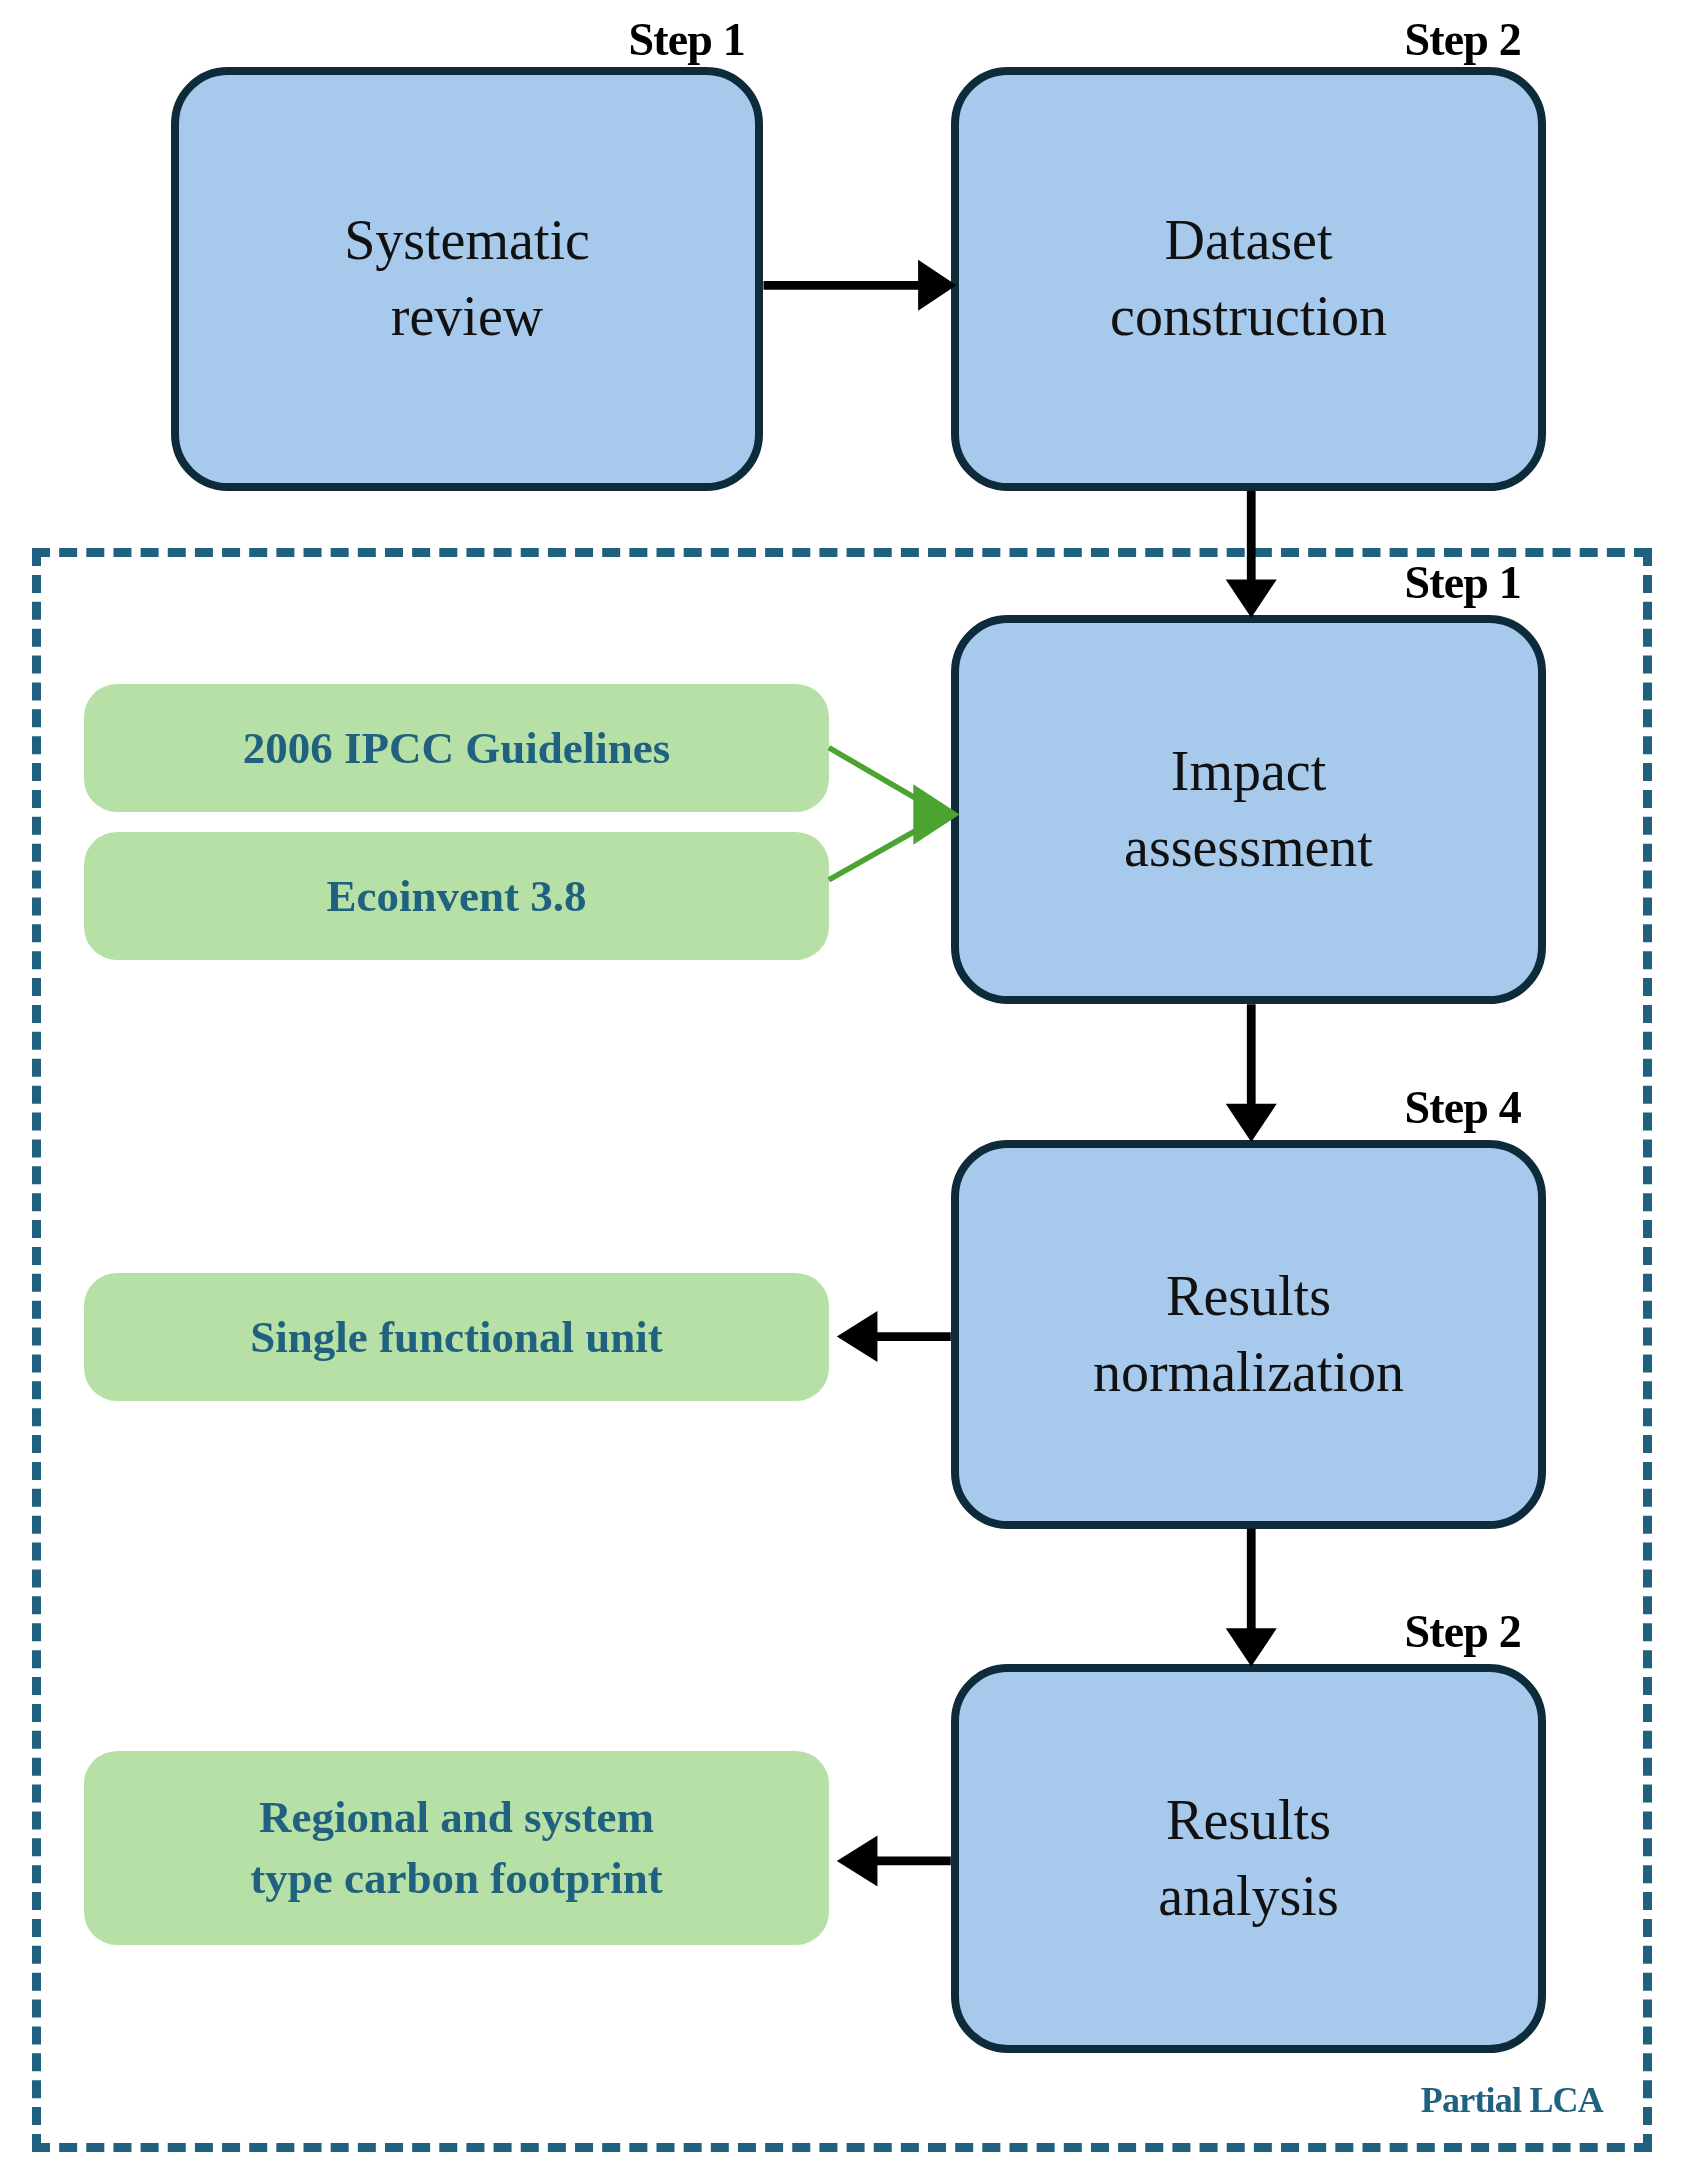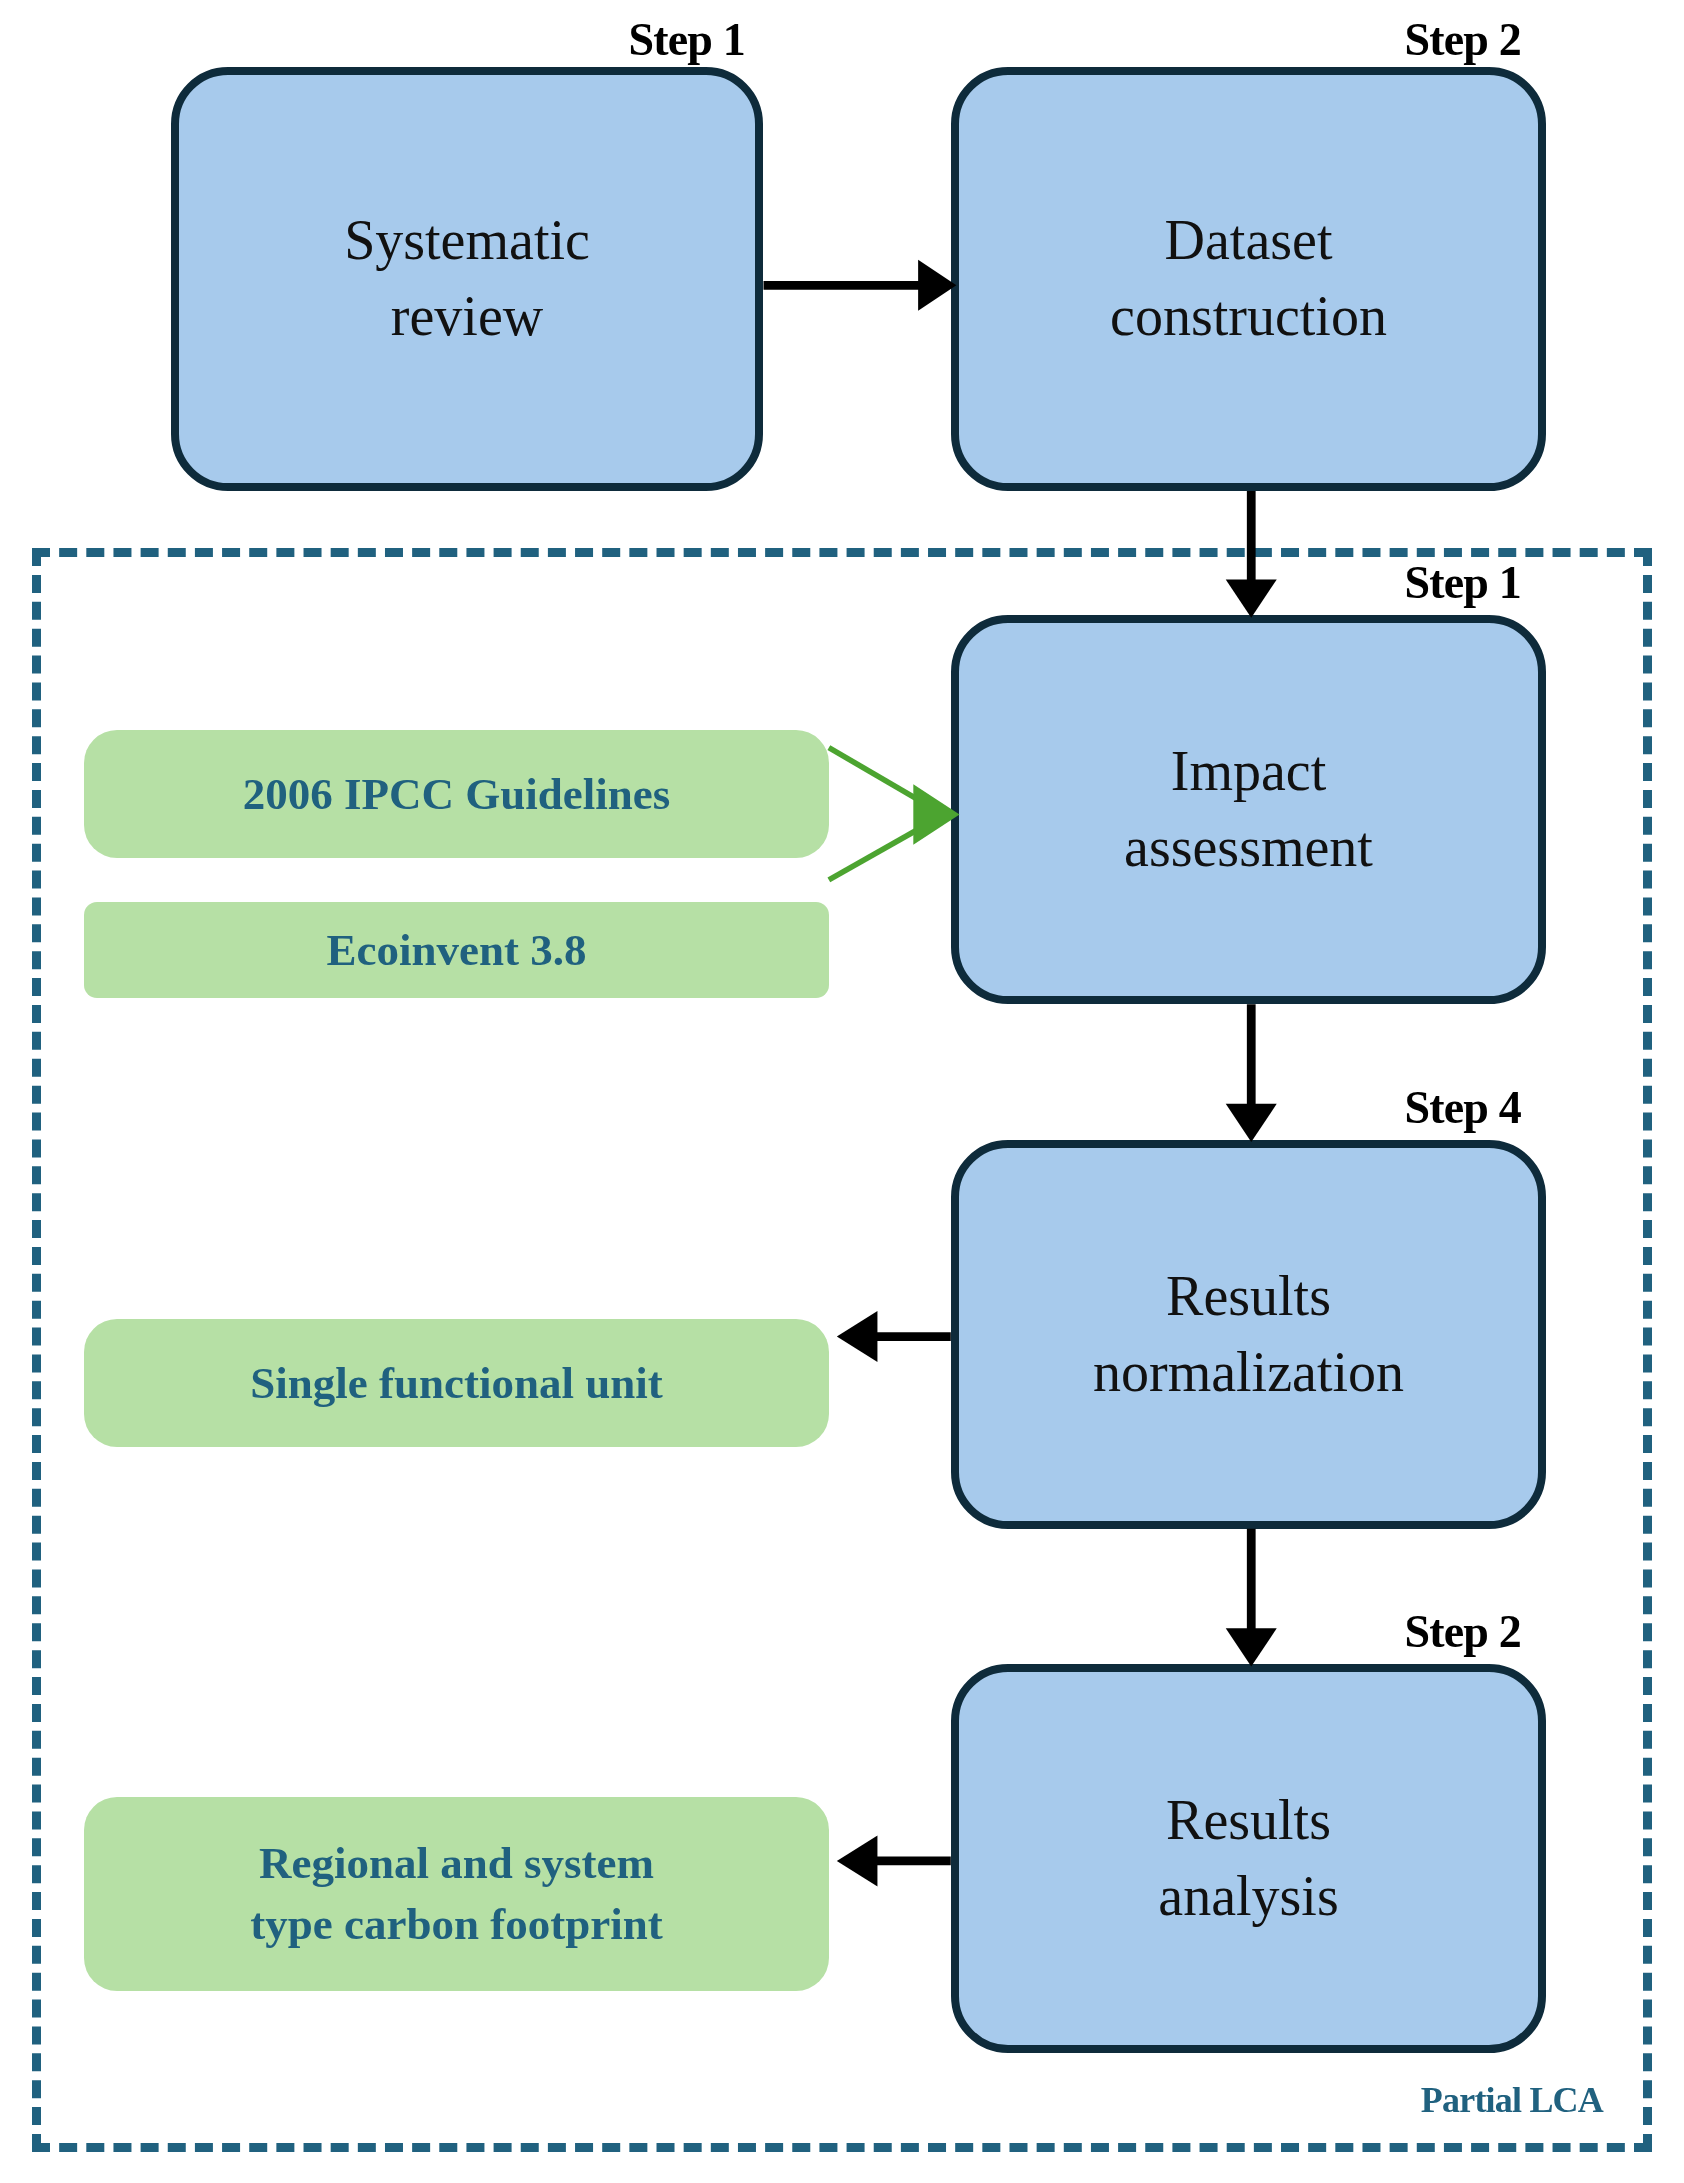--- a/index.html
+++ b/index.html
@@ -30,21 +30,21 @@
     position:absolute;background:var(--process-fill);
     border:8px solid var(--process-border);border-radius:57px;box-sizing:border-box;
     display:flex;align-items:center;justify-content:center;
   }
   .process-box .box-text{
     width:100%;text-align:center;white-space:pre-line;
     font-size:56px;line-height:1.35;color:var(--process-text);
   }
   .io-box{
     position:absolute;background:var(--accent-green-fill);border-radius:33px;
-    display:flex;align-items:center;justify-content:center;margin-top:46px;
+    display:flex;align-items:center;justify-content:center;
   }
   .io-box .box-text{
     width:100%;text-align:center;white-space:pre-line;
     font-size:45px;line-height:1.35;font-weight:600;color:var(--accent-text);
   }
   .step-label{
     position:absolute;font-size:46px;font-weight:700;color:var(--step-label-color);
     letter-spacing:-0.8px;
   }
   .arrows{position:absolute;left:0;top:0;width:1684px;height:2183px;pointer-events:none;}
@@ -79,21 +79,21 @@
 normalization</span>
   </div>
   <div class="process-box" style="left:951px;top:1664px;width:595px;height:389px;">
     <span class="box-text">Results
 analysis</span>
   </div>
 
   <div class="io-box" style="left:84px;top:684px;width:745px;height:128px;">
     <span class="box-text">2006 IPCC Guidelines</span>
   </div>
-  <div class="io-box" style="left:84px;top:856px;width:745px;height:96px;border-radius:13px;">
+  <div class="io-box" style="left:84px;top:832px;width:745px;height:128px;">
     <span class="box-text">Ecoinvent 3.8</span>
   </div>
   <div class="io-box" style="left:84px;top:1273px;width:745px;height:128px;">
     <span class="box-text">Single functional unit</span>
   </div>
   <div class="io-box" style="left:84px;top:1751px;width:745px;height:194px;">
     <span class="box-text">Regional and system
 type carbon footprint</span>
   </div>
 

